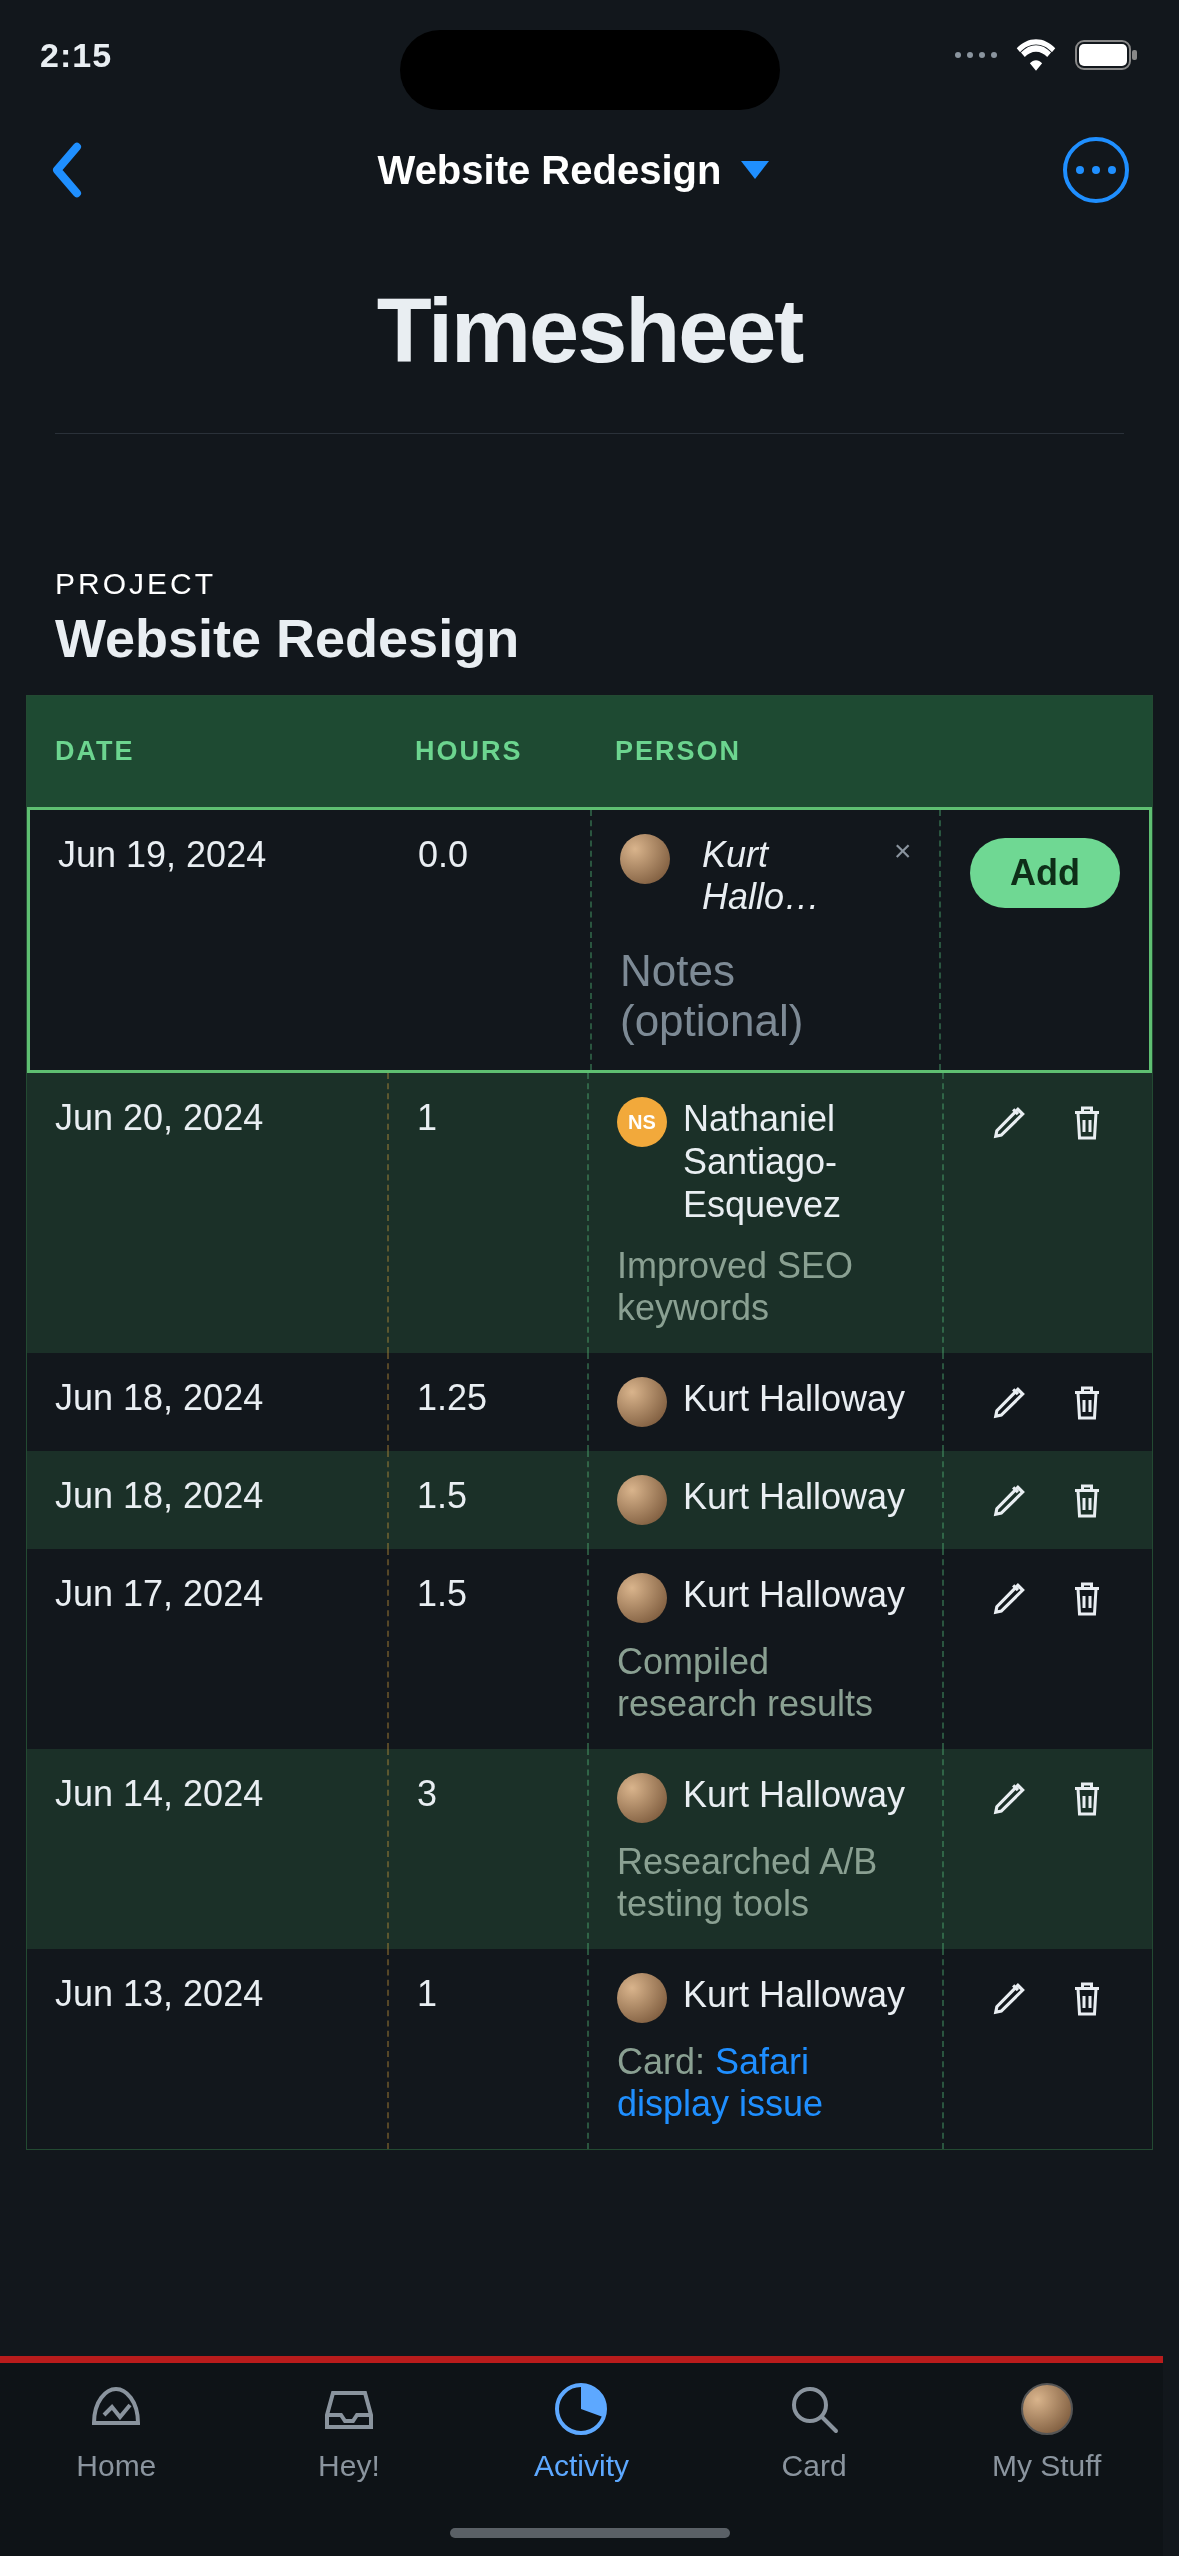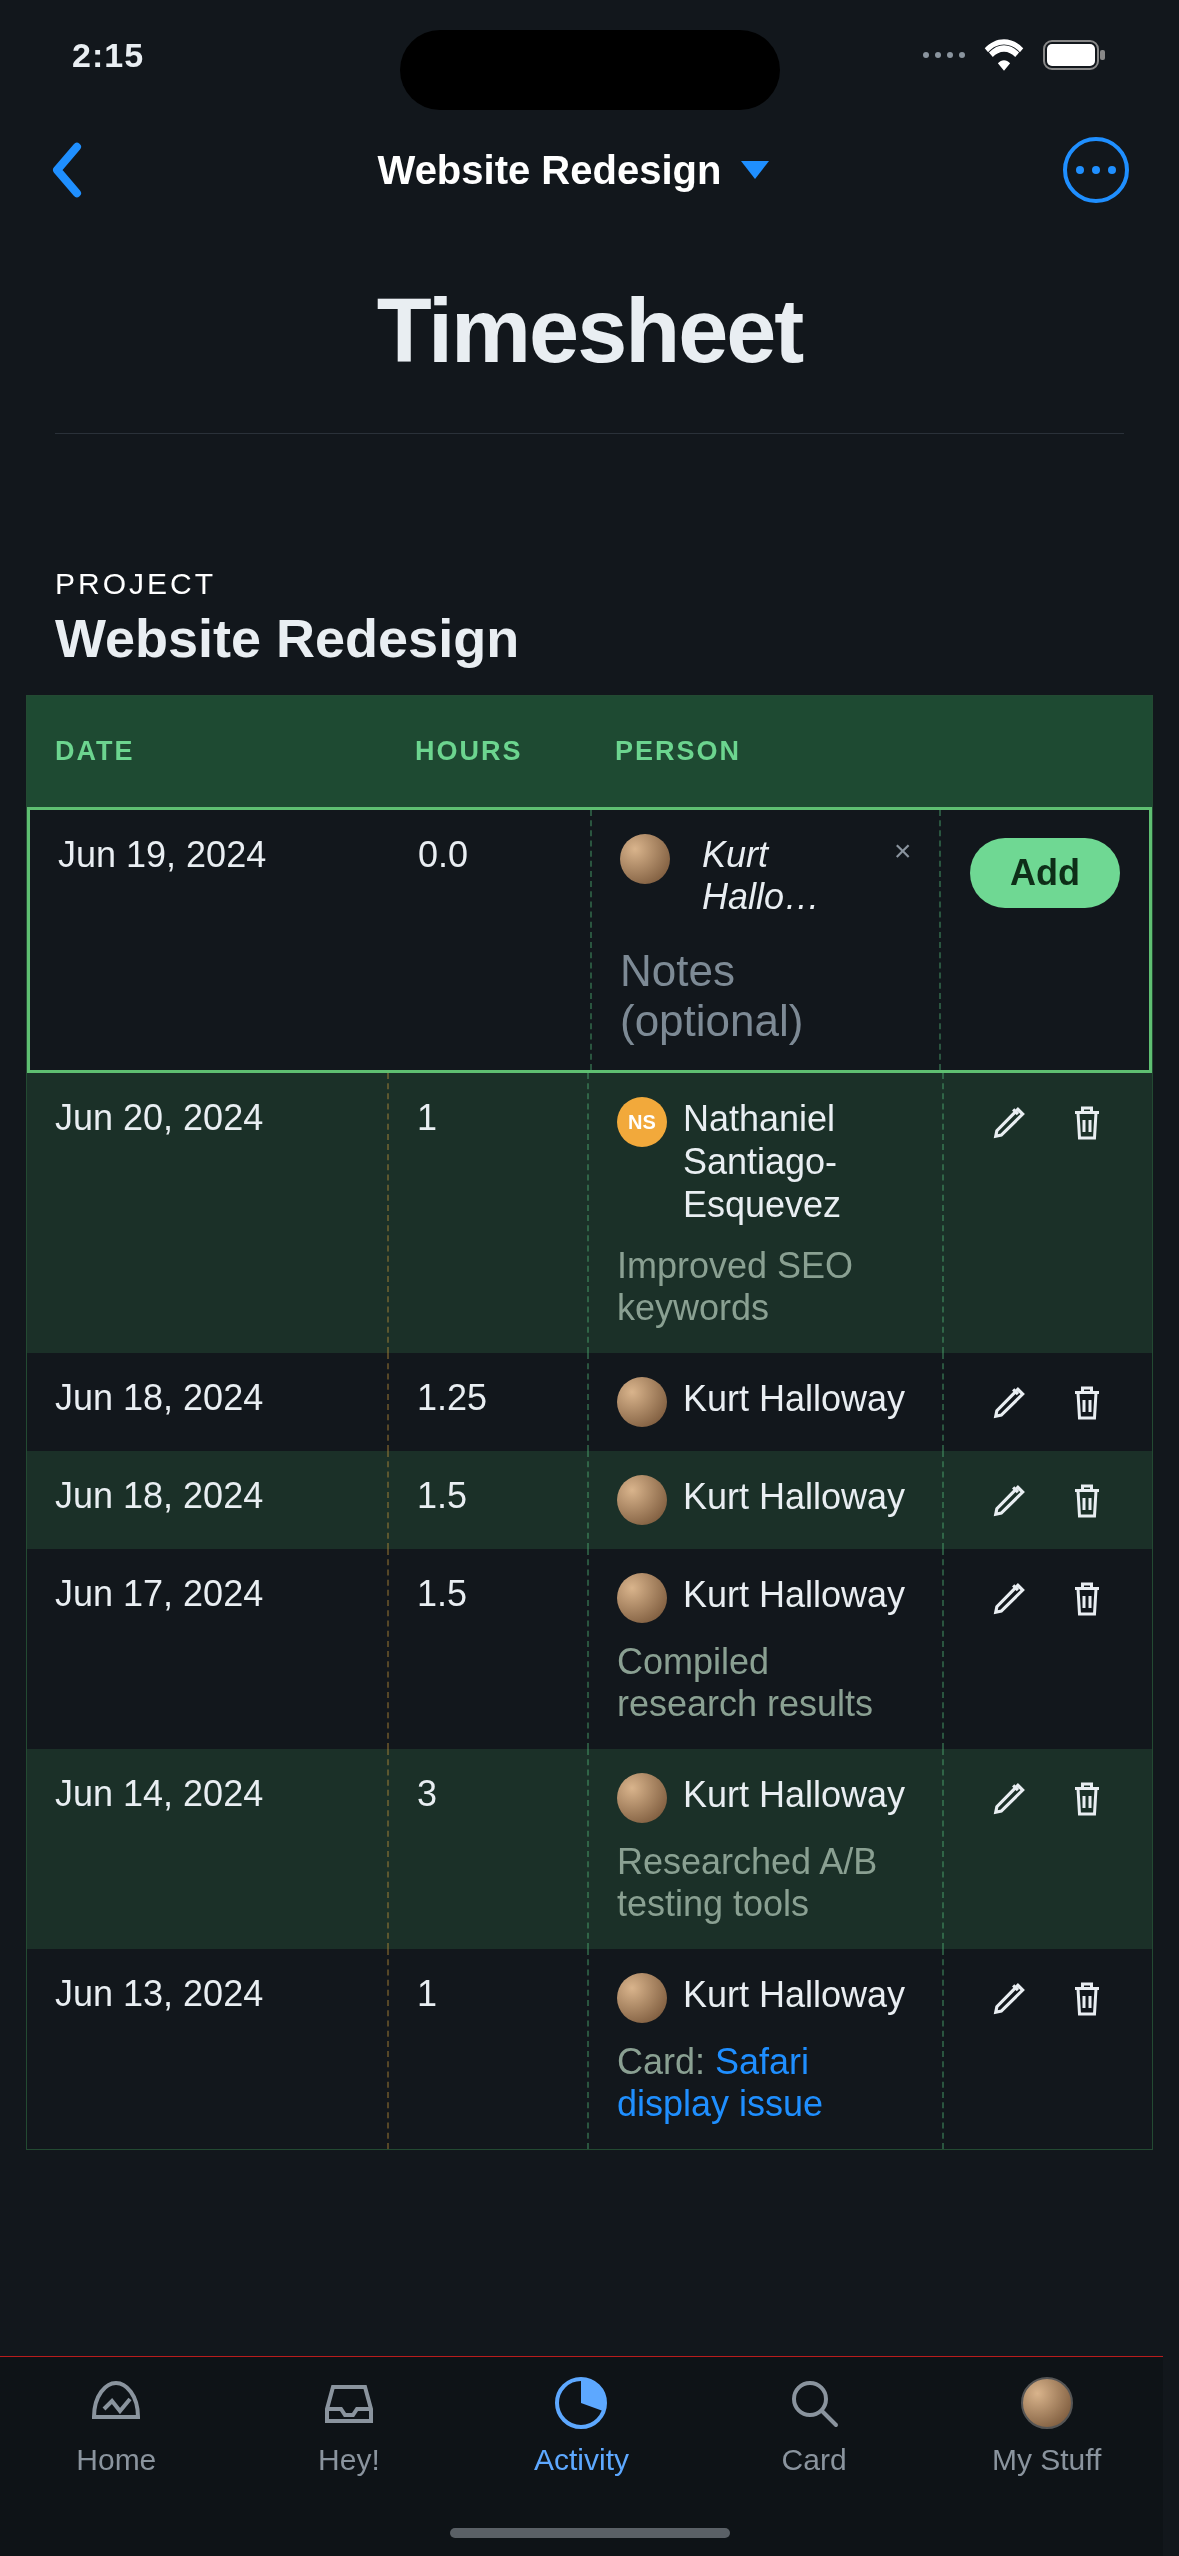--- a/index.html
+++ b/index.html
@@ -1,20 +1,20 @@
 <!DOCTYPE html>
 <html><head>
 <meta charset="utf-8">
 <style>
   * { box-sizing: border-box; margin: 0; padding: 0; }
   html, body { width: 1179px; height: 2556px; background: #12171c; font-family: -apple-system, BlinkMacSystemFont, "Segoe UI", Helvetica, Arial, sans-serif; color: #e9eef2; overflow: hidden; }
   .screen { width: 1179px; height: 2556px; position: relative; display: flex; flex-direction: column; }
 
   
-  .status-bar { height: 110px; display: flex; align-items: center; justify-content: space-between; padding: 0 72px; font-size: 34px; font-weight: 600; letter-spacing: 1px; }
+  .status-bar { height: 110px; display: flex; align-items: center; justify-content: space-between; padding: 0 40px; font-size: 34px; font-weight: 600; letter-spacing: 1px; }
   .status-left { width: 200px; }
   .notch { width: 380px; height: 80px; background: #000; border-radius: 60px; position: absolute; left: 50%; transform: translateX(-50%); top: 30px; }
   .status-right { width: 250px; display: flex; align-items: center; justify-content: flex-end; gap: 18px; }
   .dots { display:flex; gap:6px; }
   .dots span { width:6px; height:6px; background:#8a949e; border-radius:50%; display:inline-block; }
   .wifi-icon svg, .battery-icon svg { display:block; }
 
   
   .nav-bar { height: 120px; display: flex; align-items: center; justify-content: space-between; padding: 0 50px; }
   .back-btn svg { display:block; }
@@ -53,21 +53,21 @@
   .clear-x { color:#8a949e; font-size:30px; margin-left:18px; }
   .notes-ph { color:#7d8a95; font-size:44px; margin-top:28px; }
   .add-btn { background:#6fd893; color:#0e2e18; font-size:36px; font-weight:600; border-radius:44px; padding:14px 40px; display:inline-block; }
 
   .person-block { display:flex; align-items:flex-start; gap:16px; }
   .person-name { font-size:36px; line-height:1.2; }
   .entry-notes { color:#8aa092; font-size:36px; margin-top:18px; }
   .note-link { color:#1f8fff; }
 
   
-  .tabbar { position:absolute; bottom:0; left:0; right:16px; height:200px; background:#0e1317; border-top:1px solid #b91c1c; display:grid; grid-template-columns: repeat(5,1fr); padding-top:18px; }
+  .tabbar { position:absolute; bottom:0; left:0; right:16px; height:200px; background:#0e1317; border-top:7px solid #b91c1c; display:grid; grid-template-columns: repeat(5,1fr); padding-top:18px; }
   .tab { display:flex; flex-direction:column; align-items:center; gap:12px; font-size:30px; color:#8a949e; }
   .tab.active { color:#5da8ff; }
   .tab .ticon { height:56px; display:flex; align-items:center; justify-content:center; }
   .tab-avatar { width:52px; height:52px; border-radius:50%; background: radial-gradient(circle at 30% 30%, #d9b48c, #6b4a2e); border:2px solid #555; }
 
   .home-indicator { position:absolute; bottom:18px; left:50%; transform:translateX(-50%); width:280px; height:10px; background:#5a6066; border-radius:6px; }
 
   .icon-btn svg { display:block; }
 </style>
 </head>

